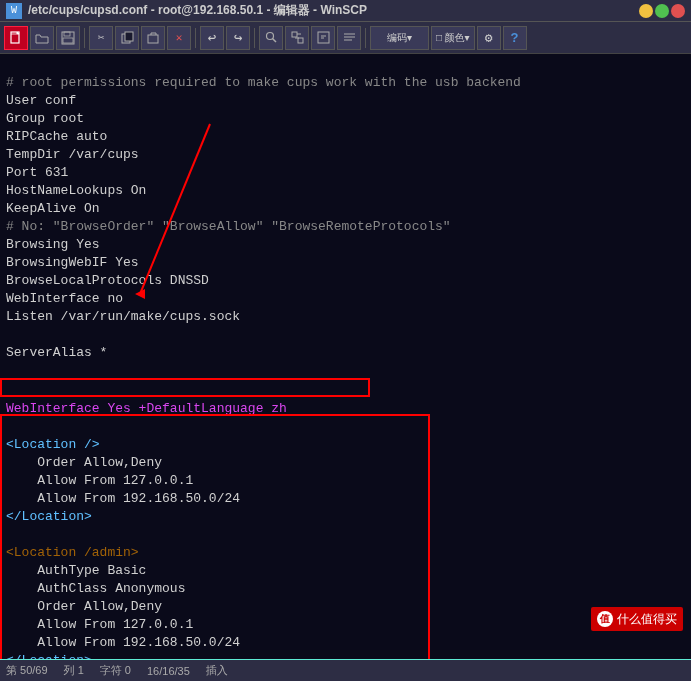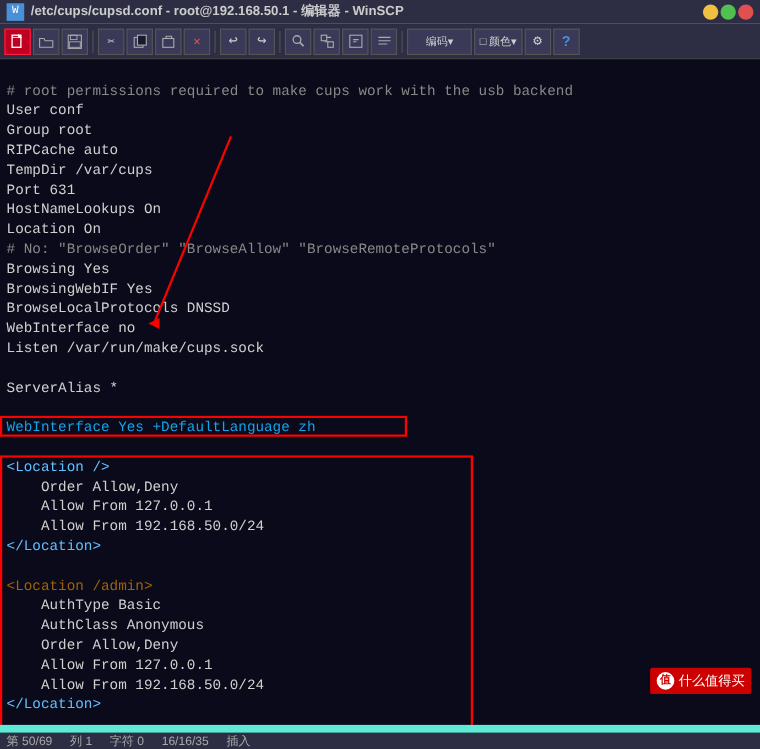--- a/index.html
+++ b/index.html
@@ -119,21 +119,21 @@
     }
 
     
     .status-bar {
       position: absolute;
       bottom: 0;
       left: 0;
       right: 0;
       height: 22px;
       background: #2d2d44;
-      border-top: 7px solid #5eead4;
+      border-top: 1px solid #5eead4;
       display: flex;
       align-items: center;
       padding: 0 6px;
       font-size: 11px;
       color: #aaa;
       font-family: Arial, sans-serif;
     }
     .status-item {
       margin-right: 16px;
     }
@@ -253,31 +253,31 @@
 </div>
 
 <div class="editor" style="position:relative;">
   <div class="editor-line" style="color:#888;"># root permissions required to make cups work with the usb backend</div>
   <div class="editor-line">User conf</div>
   <div class="editor-line">Group root</div>
   <div class="editor-line">RIPCache auto</div>
   <div class="editor-line">TempDir /var/cups</div>
   <div class="editor-line">Port 631</div>
   <div class="editor-line">HostNameLookups On</div>
-  <div class="editor-line">Location On</div>
+  <div class="editor-line">KeepAlive On</div>
   <div class="editor-line" style="color:#888;"># No: "BrowseOrder" "BrowseAllow" "BrowseRemoteProtocols"</div>
   <div class="editor-line">Browsing Yes</div>
   <div class="editor-line">BrowsingWebIF Yes</div>
   <div class="editor-line">BrowseLocalProtocols DNSSD</div>
   <div class="editor-line">WebInterface no</div>
   <div class="editor-line">Listen /var/run/make/cups.sock</div>
   <div class="editor-line">&nbsp;</div>
   <div class="editor-line">ServerAlias *</div>
   <div class="editor-line">&nbsp;</div>
-  <div class="editor-line" style="color:#0ea5e9;">WebInterface Yes +DefaultLanguage zh</div>
+  <div class="editor-line" style="color:#d946ef;margin-top:20px;">WebInterface Yes +DefaultLanguage zh</div>
   <div class="editor-line">&nbsp;</div>
   <div class="editor-line"><span style="color:#60c0ff;">&lt;Location /&gt;</span></div>
   <div class="editor-line">    Order Allow,Deny</div>
   <div class="editor-line">    Allow From 127.0.0.1</div>
   <div class="editor-line">    Allow From 192.168.50.0/24</div>
   <div class="editor-line"><span style="color:#60c0ff;">&lt;/Location&gt;</span></div>
   <div class="editor-line">&nbsp;</div>
   <div class="editor-line"><span style="color:#a16207;">&lt;Location /admin&gt;</span></div>
   <div class="editor-line">    AuthType Basic</div>
   <div class="editor-line">    AuthClass Anonymous</div>

